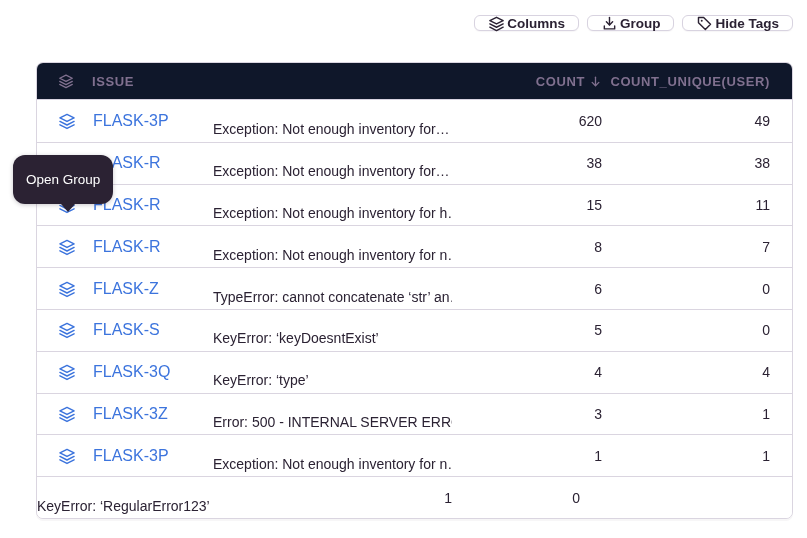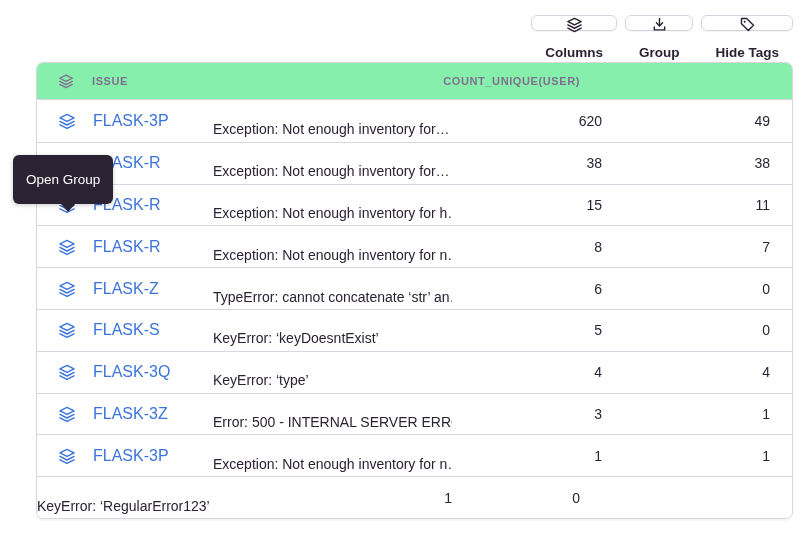--- a/index.html
+++ b/index.html
@@ -3,39 +3,39 @@
 <meta charset="utf-8">
 <style>
   * { margin: 0; padding: 0; box-sizing: border-box; }
   html, body { width: 807px; height: 538px; background: #ffffff; overflow: hidden; }
   body { font-family: "Liberation Sans", "DejaVu Sans", sans-serif; color: #2B2233; }
   .screen { position: relative; width: 807px; height: 538px; background: #fff; }
 
   
   .toolbar { position: absolute; top: 15px; right: 14px; display: flex; gap: 8px; }
   .btn {
-    display: inline-flex; align-items: center; gap: 12px;
+    display: inline-flex; align-items: center; gap: 2px;
     height: 16px; padding: 0 13px;
     background: #fff; border: 1px solid #D8D3E0; border-radius: 6px;
     font-family: inherit; font-size: 13.5px; font-weight: 700; color: #2B2233;
-    cursor: pointer; box-shadow: 0 1px 1px rgba(43,34,51,0.04); flex-direction: column;
+    cursor: pointer; box-shadow: 0 1px 1px rgba(43,34,51,0.04);
   }
   .btn svg { display: block; }
 
   
   .table {
     position: absolute; left: 36px; top: 62px; width: 757px;
     background: #fff; border: 1px solid #DAD5E0; border-radius: 7px;
     overflow: hidden; box-shadow: 0 2px 0 rgba(43,34,51,0.04);
   }
   .thead {
     display: grid; grid-template-columns: 176px 1fr 150px 190px;
-    align-items: center; height: 37px; background: #86efac;
+    align-items: center; height: 37px; background: #0f172a;
     border-bottom: 1px solid #D8D3E0;
-    color: #80708F; font-size: 11px; font-weight: 700; letter-spacing: 0.6px;
+    color: #80708F; font-size: 13px; font-weight: 700; letter-spacing: 0.6px;
   }
   .th-issue { display: flex; align-items: center; gap: 18px; padding-left: 21px; }
   .th-num { text-align: right; display: flex; align-items: center; justify-content: flex-end; gap: 4px; }
   .th-users { padding-right: 22px; justify-content: flex-end; display: flex; align-items: center; }
 
   .tr {
     display: grid; grid-template-columns: 176px 1fr 150px 190px;
     align-items: center; height: 41.8px; background: #fff;
     border-top: 1px solid #DAD5E0;
   }
@@ -45,21 +45,21 @@
   .cell-title { font-size: 14px; color: #2B2233; white-space: nowrap; overflow: hidden; margin-top: 16px; }
   .cell-num { font-size: 14px; color: #2B2233; text-align: right; }
   .cell-users { padding-right: 22px; padding-left: 20px; }
   .icon-blue { color: #3C74DD; display: flex; }
   .icon-muted { color: #80708F; display: flex; }
   .icon-dark { color: #2B2233; display: flex; }
 
   
   .tooltip {
     position: absolute; left: 13px; top: 155px; z-index: 10;
-    background: #2B2233; color: #ffffff; border-radius: 6px;
+    background: #2B2233; color: #ffffff; border-radius: 12px;
     height: 49px; padding: 12px 13px; display: flex; align-items: center;
     font-size: 13.5px; box-shadow: 0 1px 4px rgba(43,34,51,0.25);
   }
   .tooltip .caret {
     position: absolute; top: 100%; left: 48px;
     width: 0; height: 0;
     border-left: 7px solid transparent; border-right: 7px solid transparent;
     border-top: 8px solid #2B2233;
   }
 </style>
@@ -122,20 +122,28 @@
     <div class="thead">
       <div class="th-issue">
         <span class="icon-muted">
           <svg width="16" height="16" viewBox="0 0 24 24">
               <use href="#def-stack"></use>
             </svg>
         </span>
         <span>ISSUE</span>
       </div>
       <div></div>
+      <div class="th-num">
+        <span>COUNT</span>
+        <span class="icon-muted">
+          <svg width="13" height="13" viewBox="0 0 24 24">
+              <use href="#def-arrow-down"></use>
+            </svg>
+        </span>
+      </div>
       <div class="th-users">
         <span>COUNT_UNIQUE(USER)</span>
       </div>
     </div>
     <div class="tbody" id="tbody">
   <div class="tr">
     <div class="cell-issue">
       <span class="icon-blue">
         <svg width="18" height="18" viewBox="0 0 24 24">
                 <use href="#def-stack"></use>

